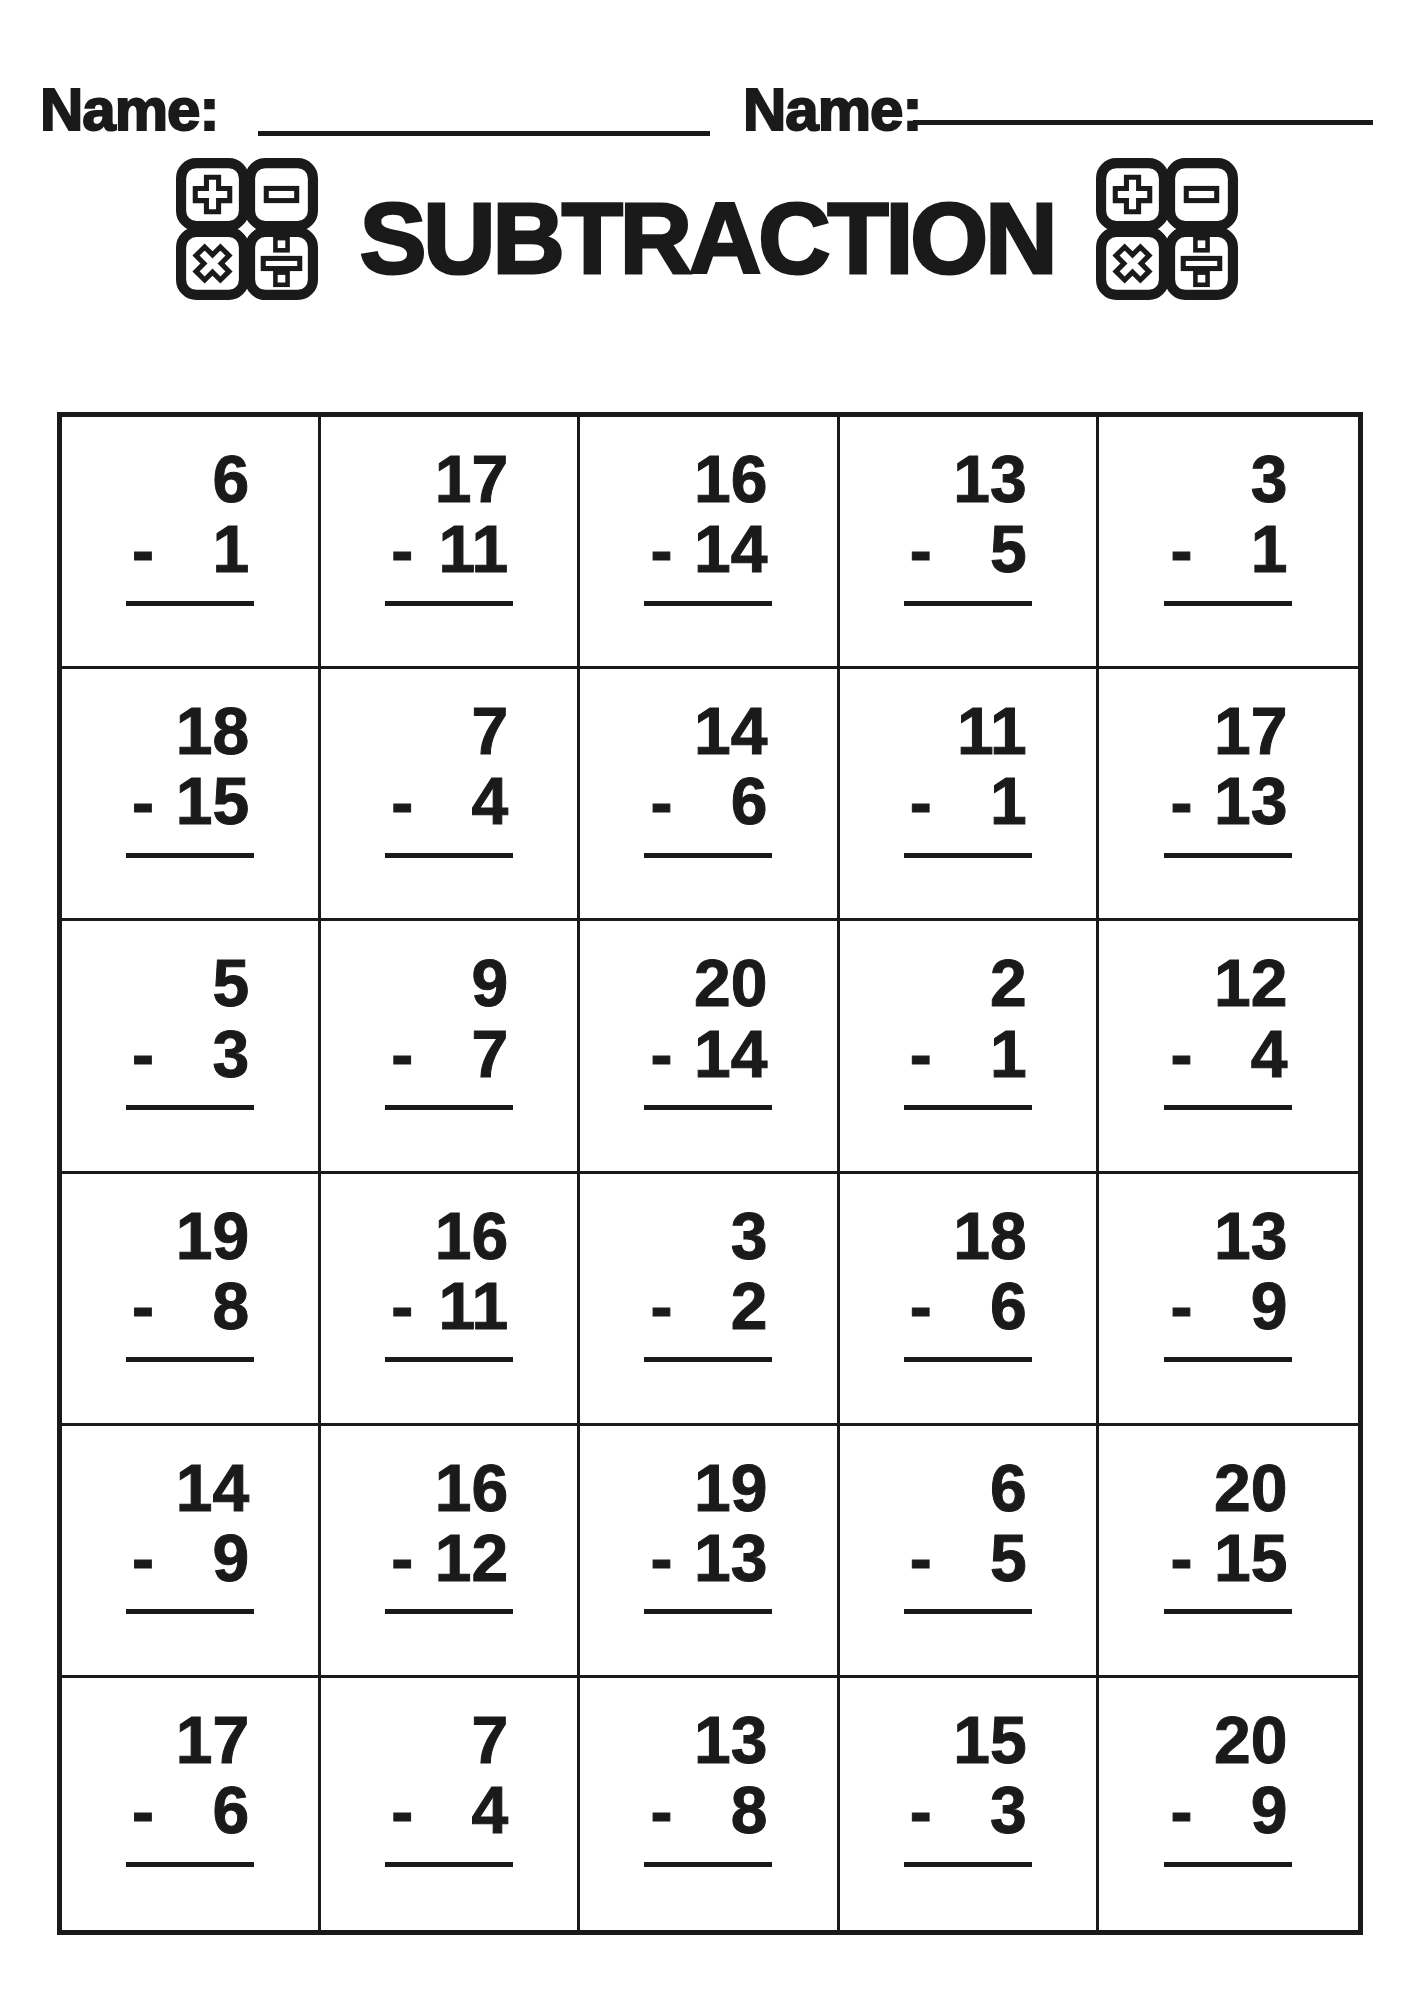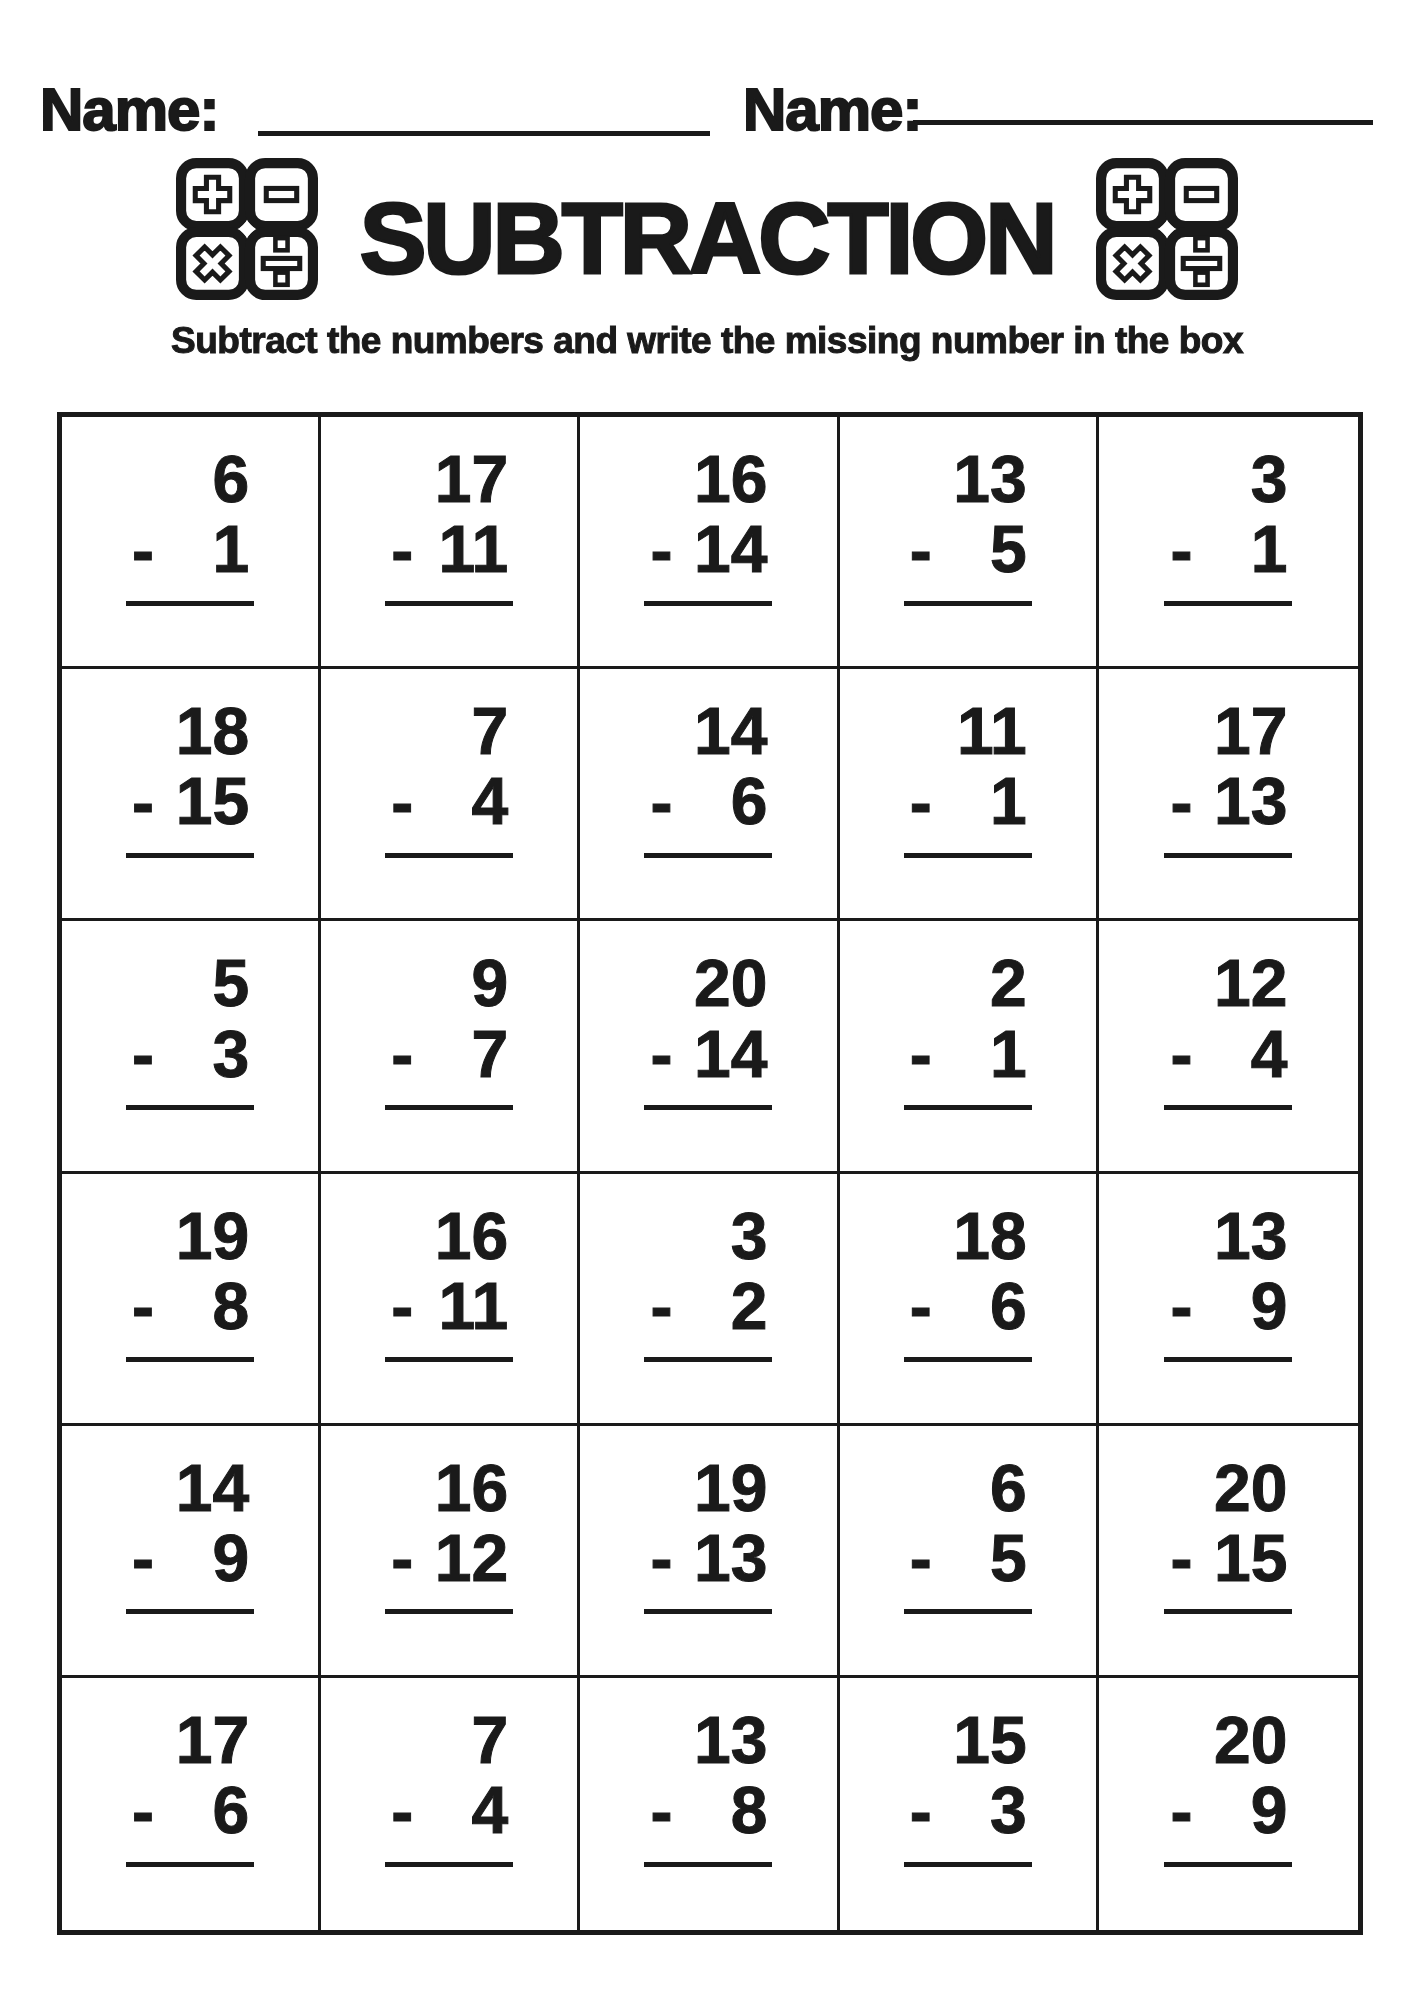--- a/index.html
+++ b/index.html
@@ -131,21 +131,20 @@
           </g>
           <rect x="86" y="99" width="36" height="10"></rect>
           <rect x="98" y="79" width="12" height="12" stroke-width="4.5"></rect>
           <rect x="98" y="113" width="12" height="12" stroke-width="4.5"></rect>
         </g>
         <rect x="-5.5" y="-5.5" width="11" height="11" fill="#ffffff" transform="translate(70,70) rotate(45)"></rect>
       </svg>
     </span>
   </div>
 
-  <p class="subtitle">Subtract the numbers and write the missing number in the box</p>
 
   <div class="grid" id="grid">
   <div class="cell">
     <div class="problem">
       <div class="top-num">6</div>
       <div class="sub-row">
         <span class="minus">-</span>
         <span class="sub-num">1</span>
       </div>
       <div class="answer-line"></div>

